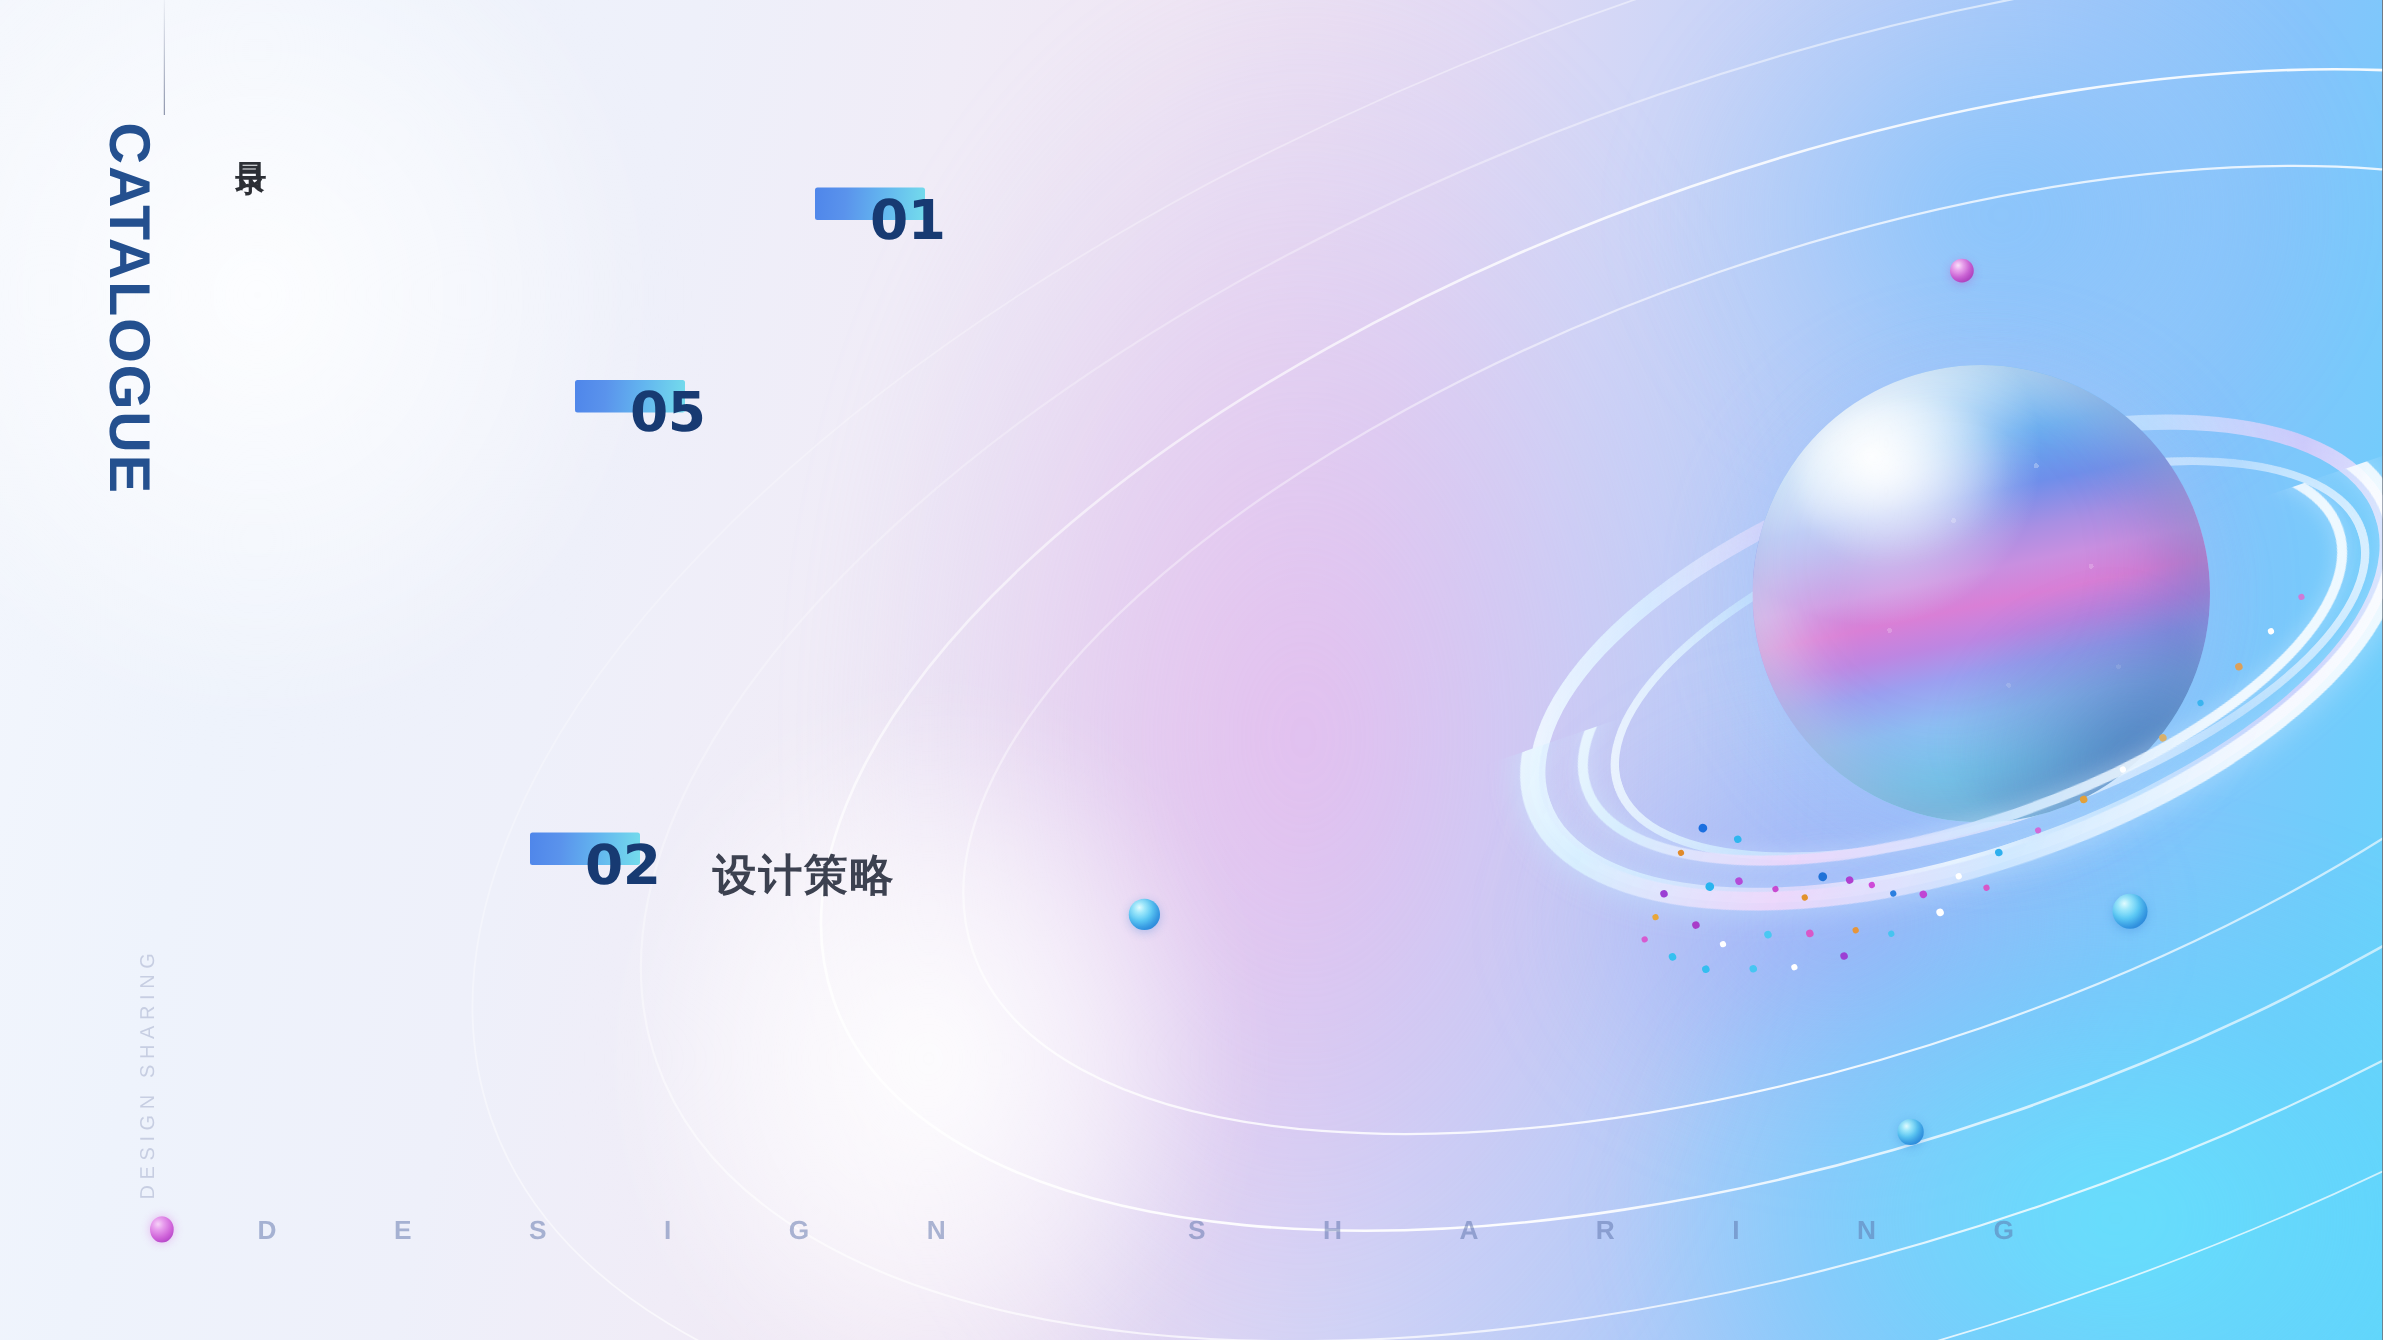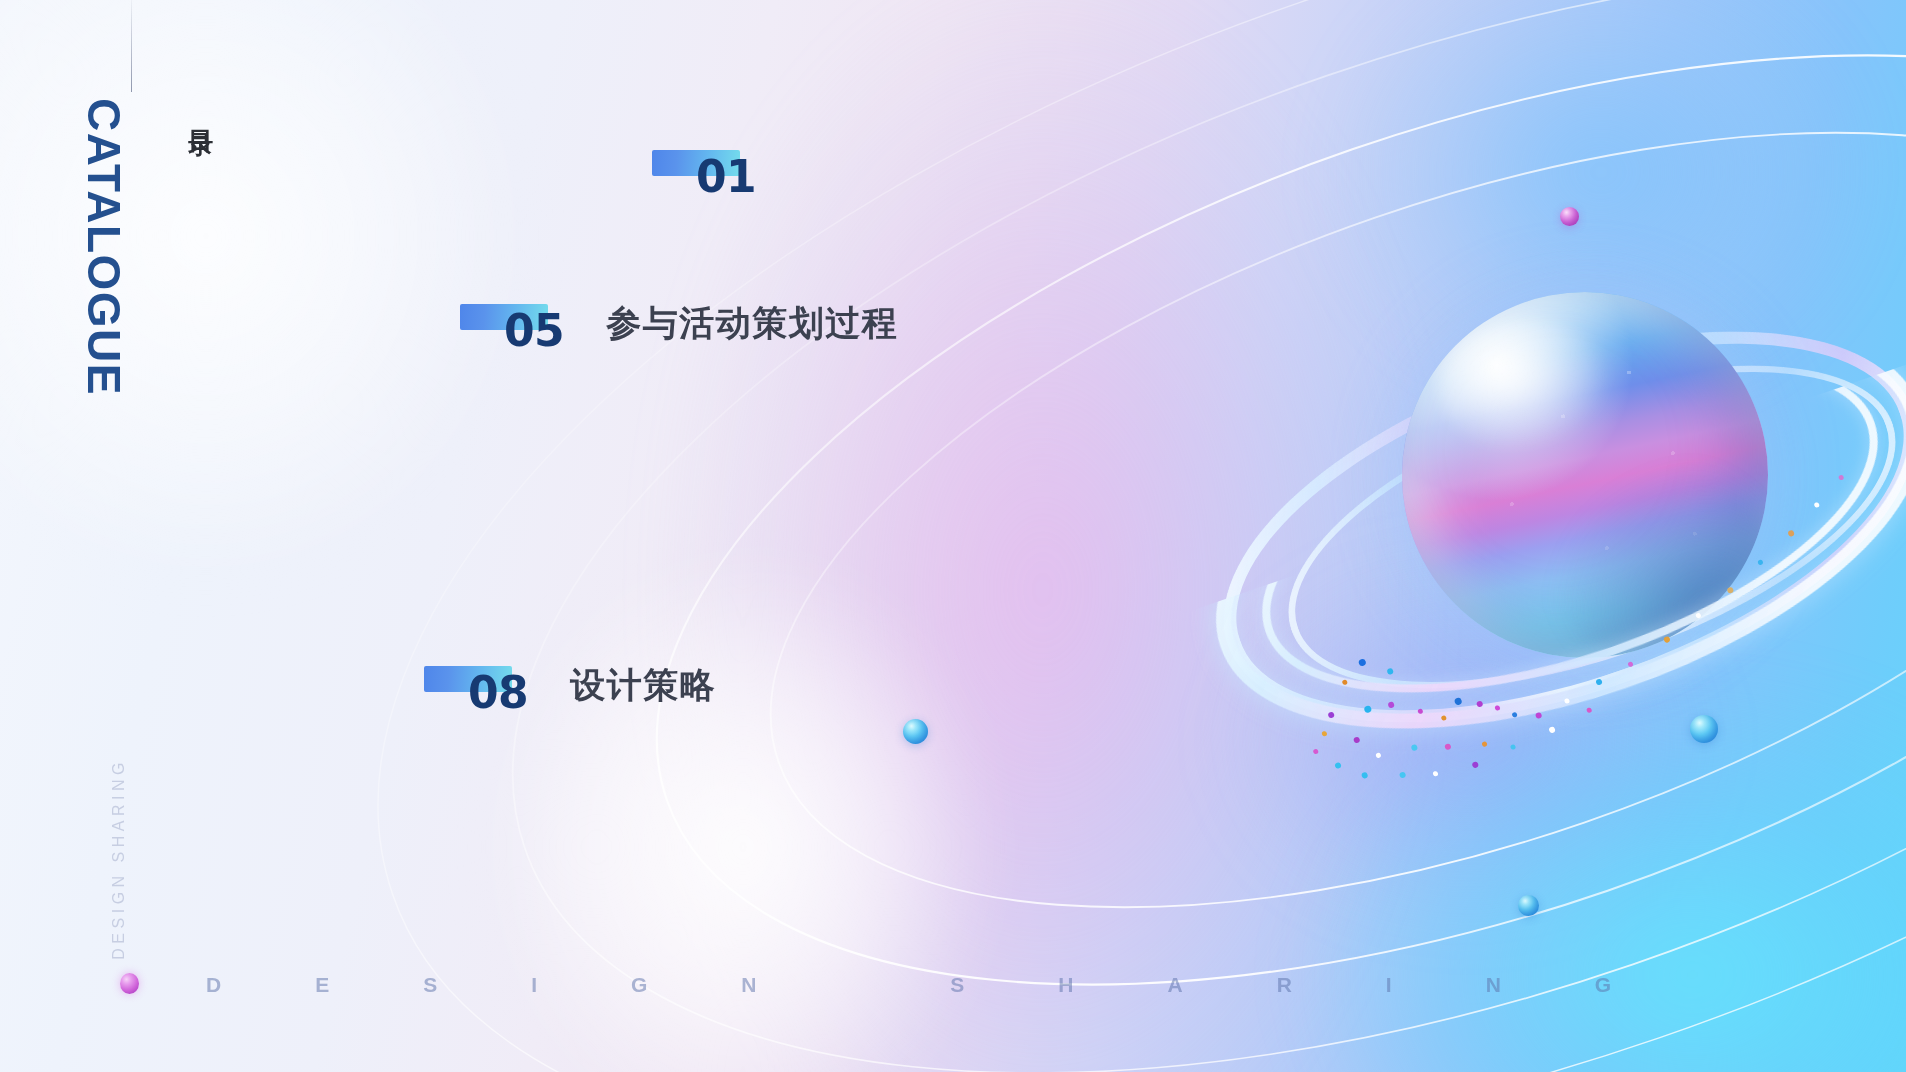--- a/index.html
+++ b/index.html
@@ -136,21 +136,21 @@
     letter-spacing:4.5px;
     font-weight:500;
     color:rgba(124,136,175,.34);
   }
 
   
   .menu{position:absolute;inset:0;}
   .row{
     position:absolute;
     display:flex;
-    align-items:flex-start;
+    align-items:flex-end;
     white-space:nowrap;
   }
   .numwrap{
     position:relative;
     display:inline-flex;
     align-items:center;
     height:62px;
   }
   .bar{
     position:absolute;
@@ -465,28 +465,27 @@
         <span class="bar"></span>
         <span class="num">01</span>
       </span>
     </div>
 
     <div class="row" style="left:460px;top:300px;">
       <span class="numwrap">
         <span class="bar"></span>
         <span class="num">05</span>
       </span>
-      <span class="label">参与活动策划过程</span>
     </div>
 
 
     <div class="row" style="left:424px;top:662px;">
       <span class="numwrap">
         <span class="bar"></span>
-        <span class="num">08</span>
+        <span class="num">02</span>
       </span>
       <span class="label">设计策略</span>
     </div>
 
   </div>
 
   <div class="bottom-dot"></div>
   <div class="bottom-letters">DESIGN SHARING</div>
 
 </div>

